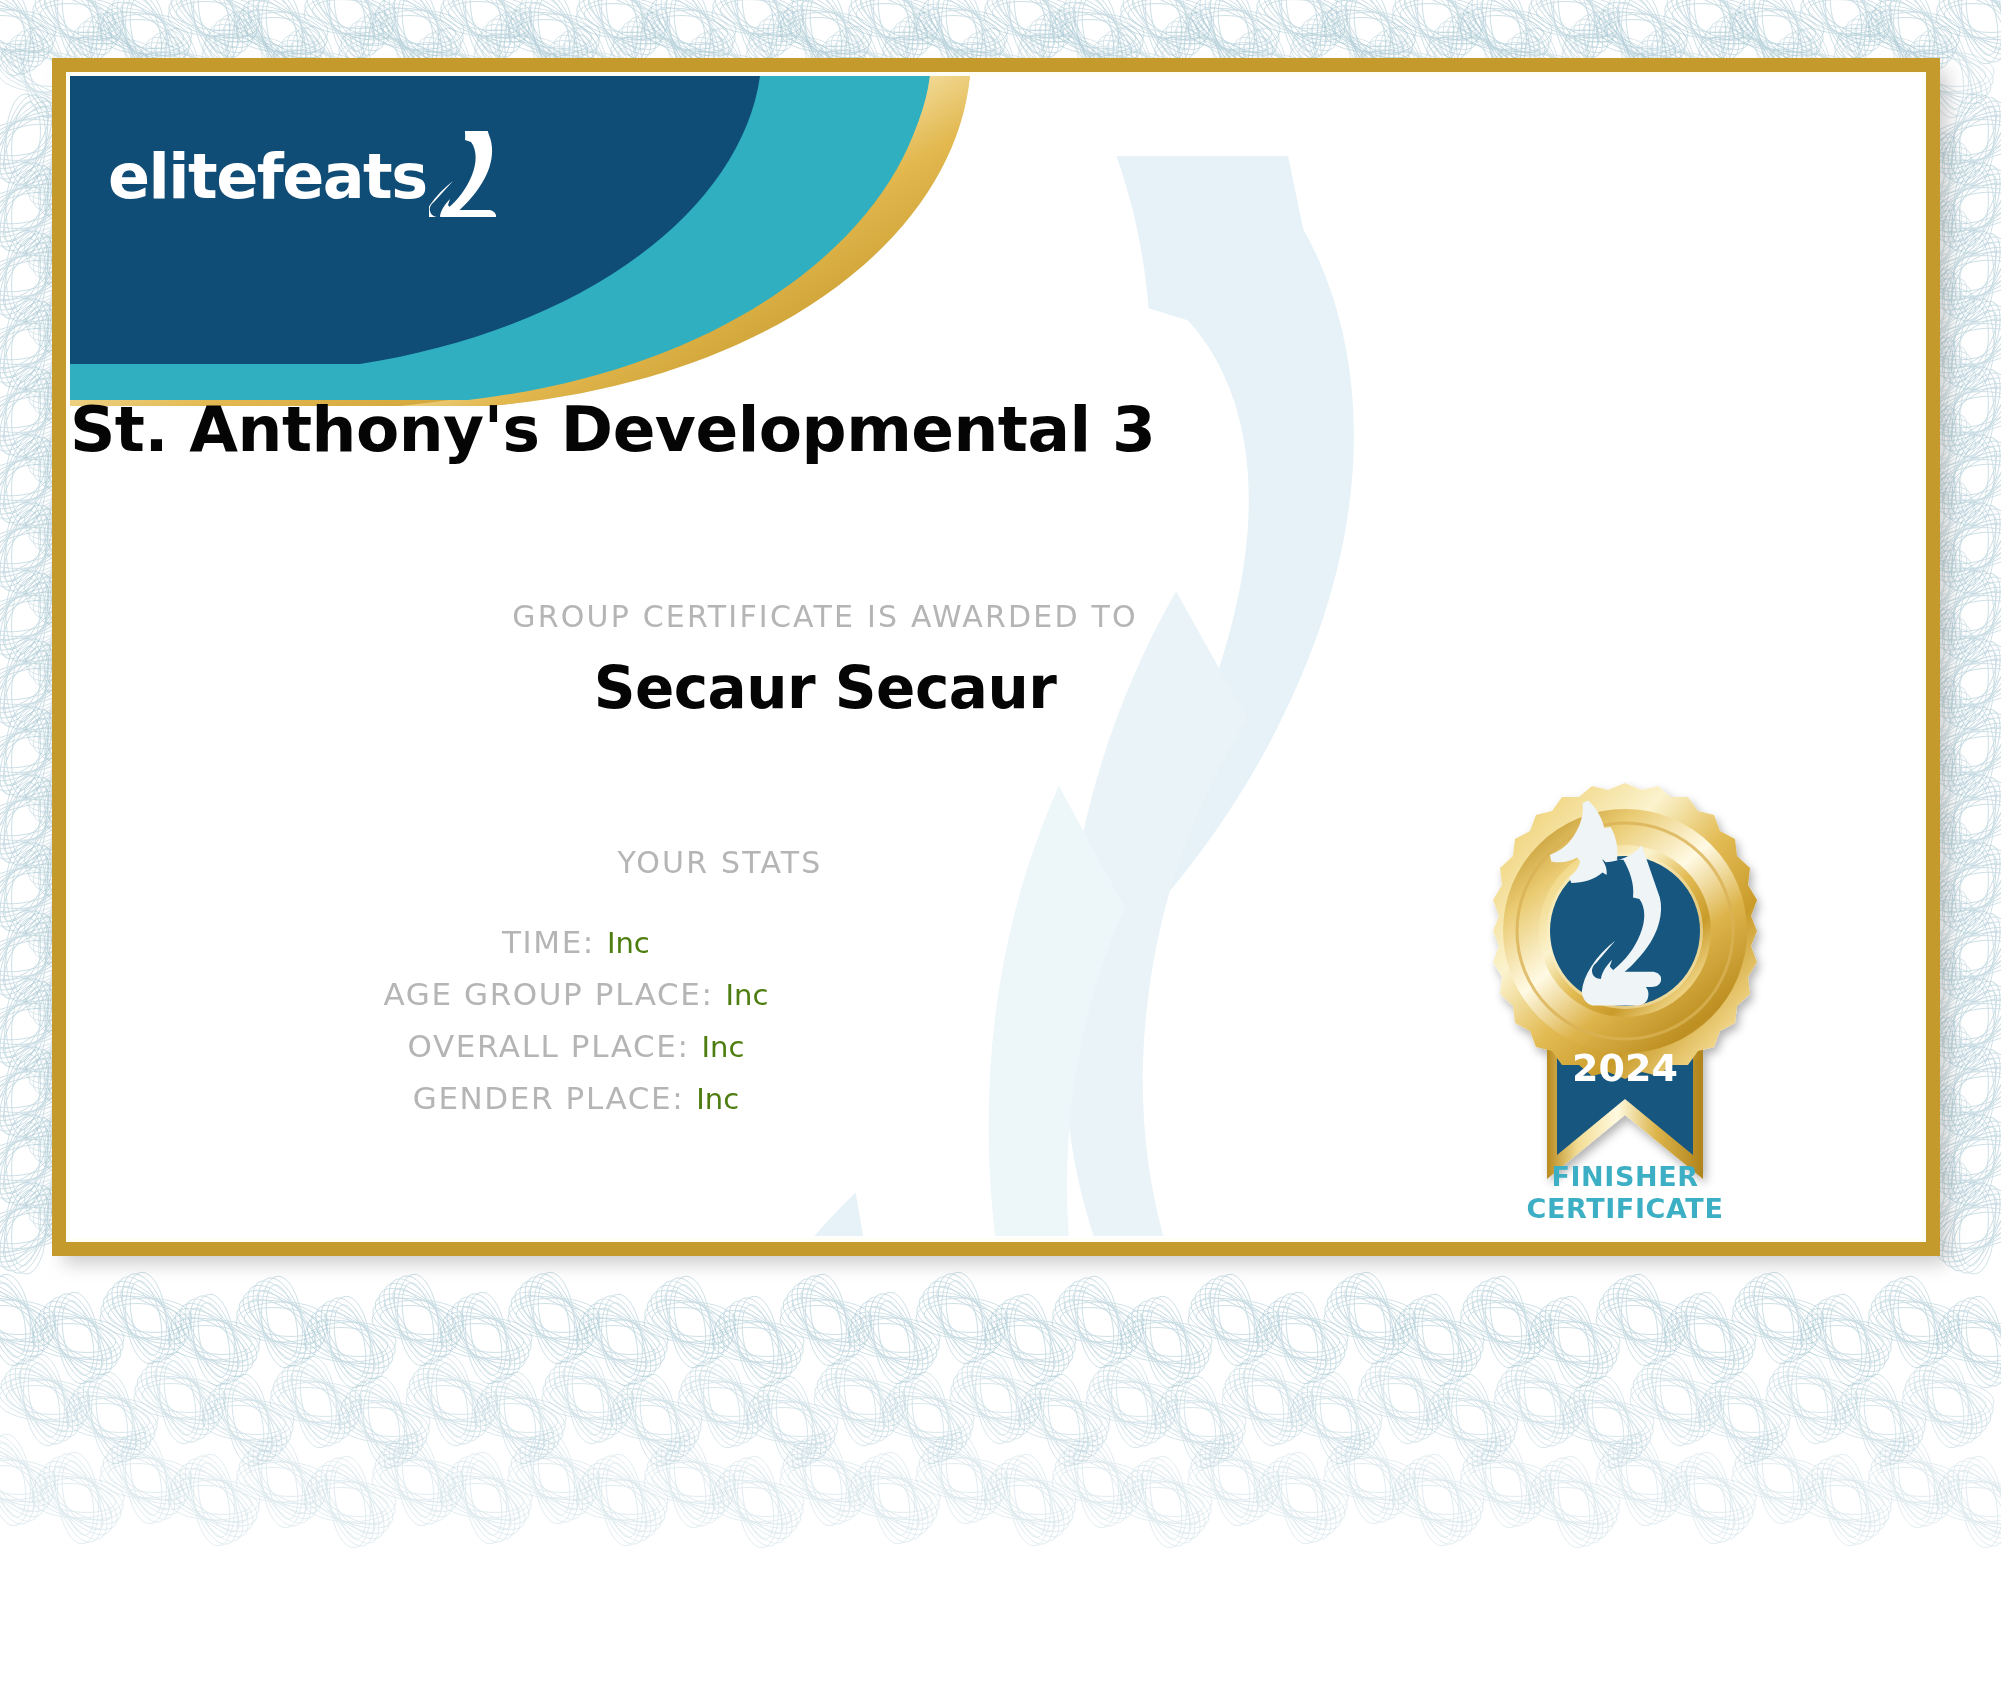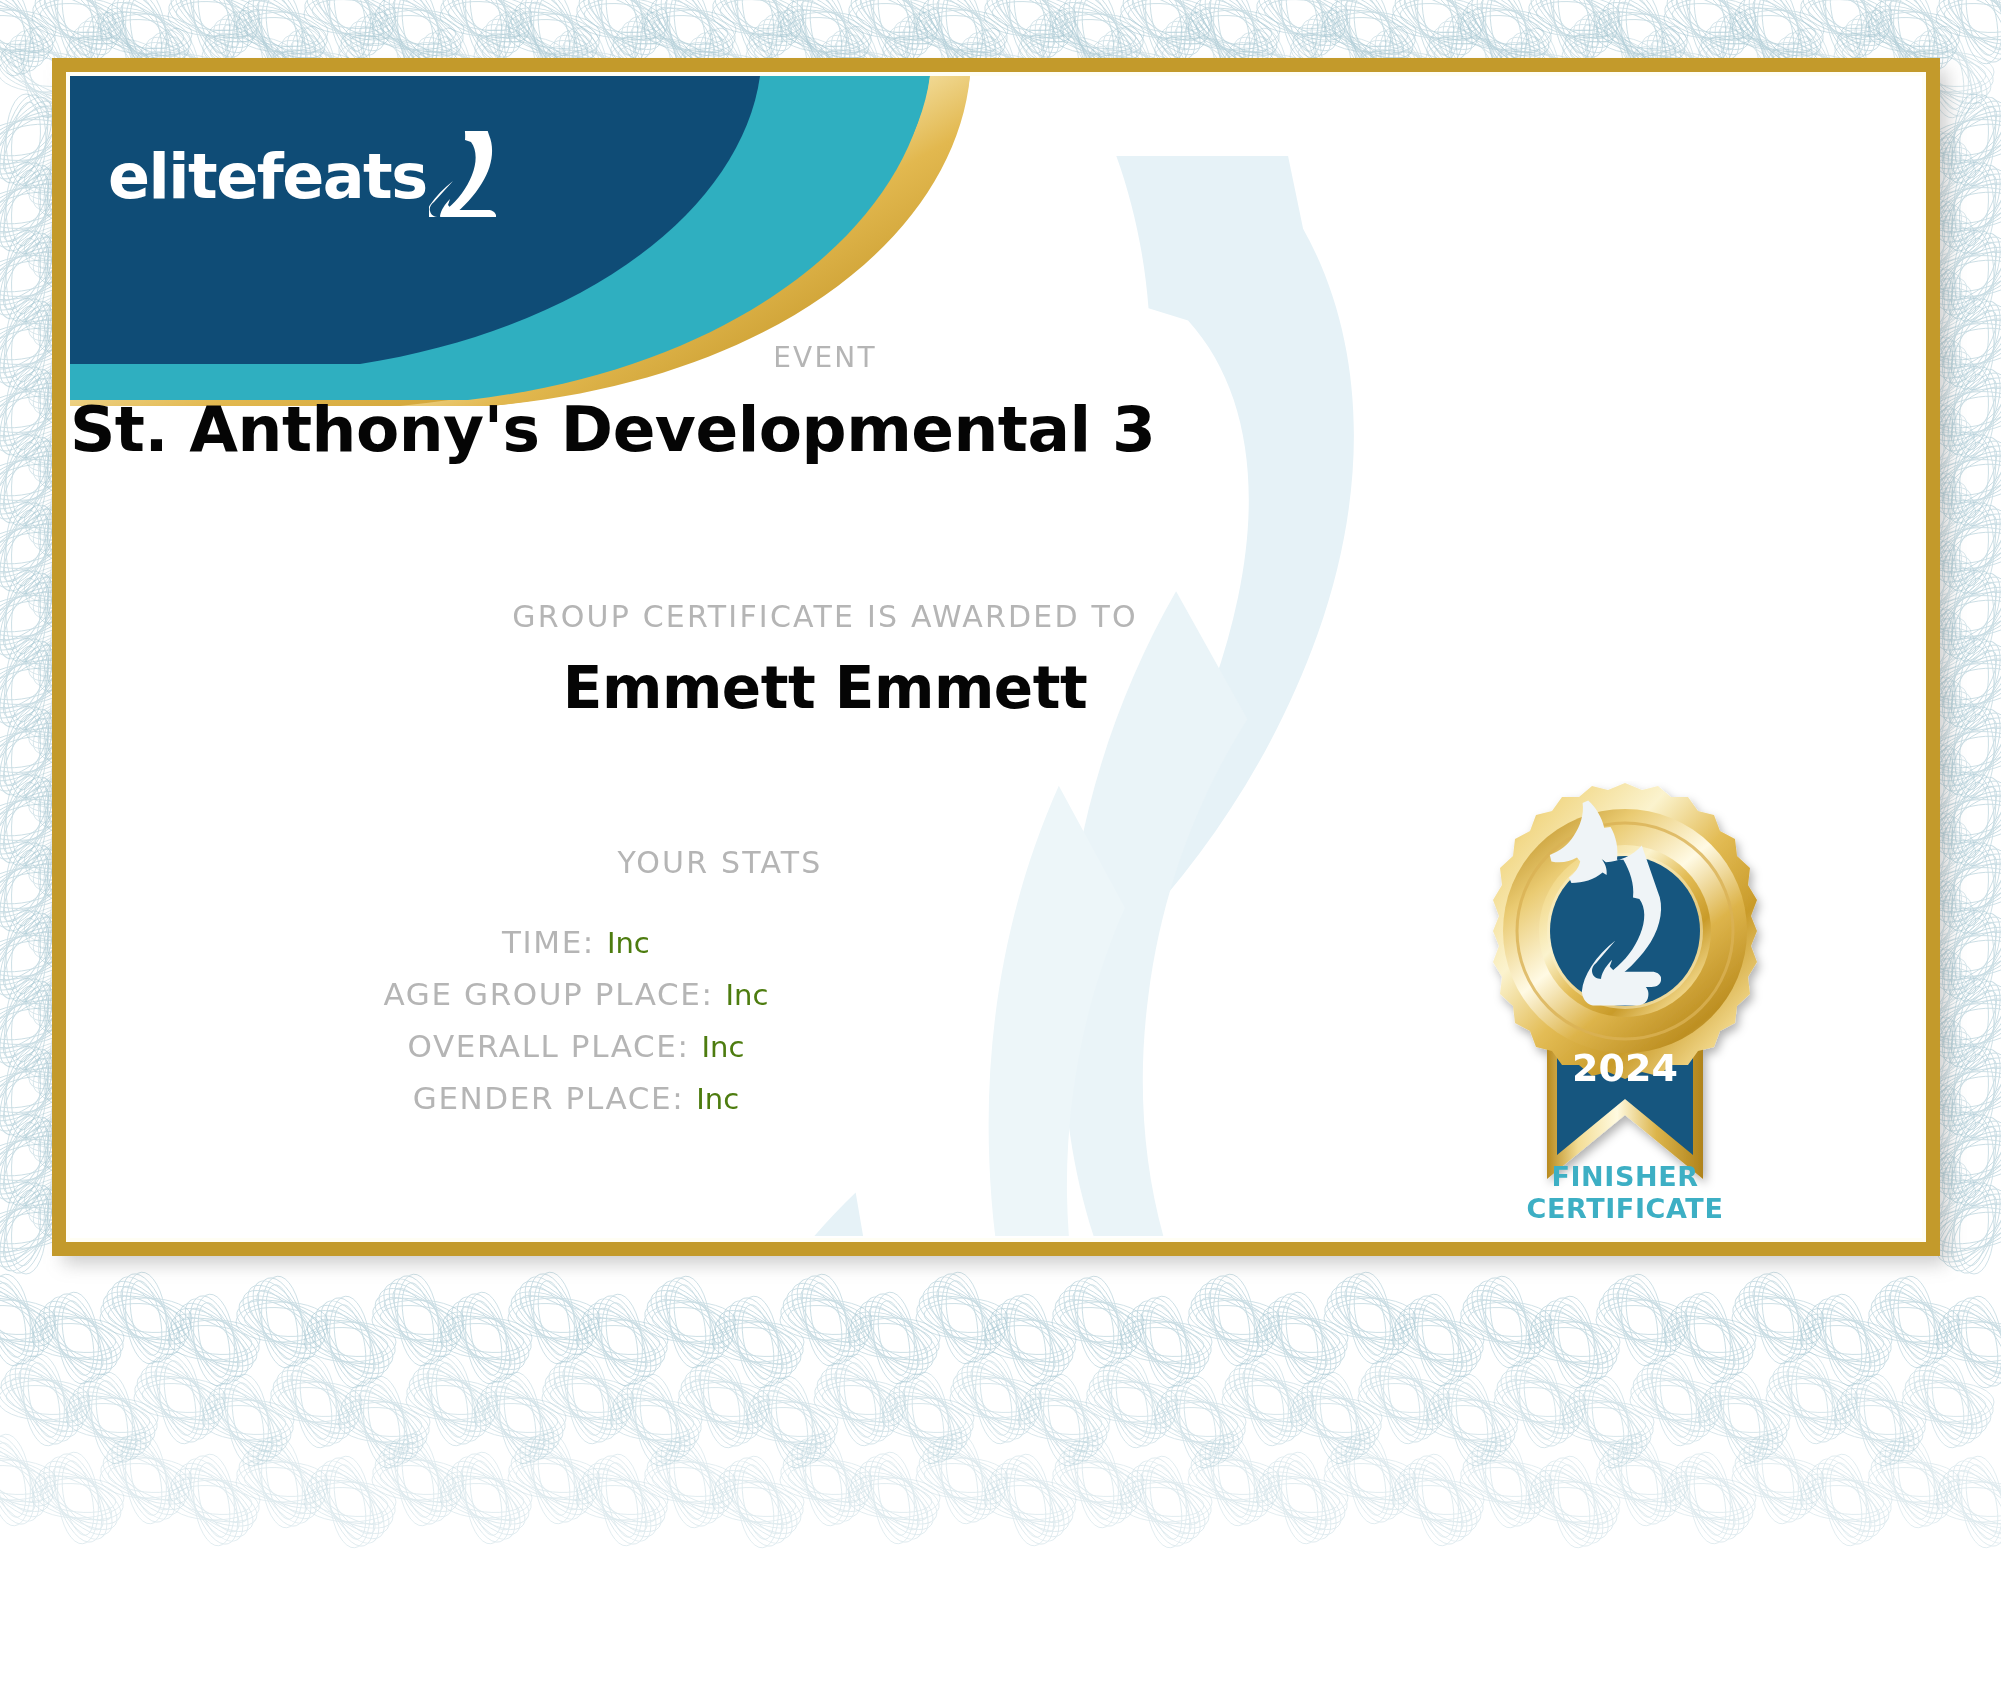--- a/index.html
+++ b/index.html
@@ -580,27 +580,26 @@
                    c6 0 10 -3 11 -8 1 -4 0 -8 -4 -11 -5 -3 -11 -5 -18 -6 l-22 0 c-5 0 -8 -2 -9 -6
                    -1 -3 1 -7 4 -9 z"></path>
           <path d="M21 68 c-5 5 -9 11 -10 17 l1 4 c1 3 4 4 8 4 l38 0 c5 0 8 -2 9 -6
                    l0 -3 c-1 -3 -4 -5 -8 -5 l-31 0 c-4 0 -7 -2 -9 -5 z"></path>
         </g>
       </svg>
     </div>
 
     <div class="content">
 
-      <div class="label evt-label">EVENT</div>
 
       <div class="value-big evt-title">St. Anthony's Developmental 3</div>
 
       <div class="label awarded-label">GROUP CERTIFICATE IS AWARDED TO</div>
 
-      <div class="value-big awarded-name">Emmett Emmett</div>
+      <div class="value-big awarded-name">Secaur Secaur</div>
 
       <div class="label stats-label">YOUR STATS</div>
 
       <div class="stats-list">
         <div class="stat-row">
           <span class="stat-key">TIME:</span>
           <span class="stat-val">Inc</span>
         </div>
         <div class="stat-row">
           <span class="stat-key">AGE GROUP PLACE:</span>

